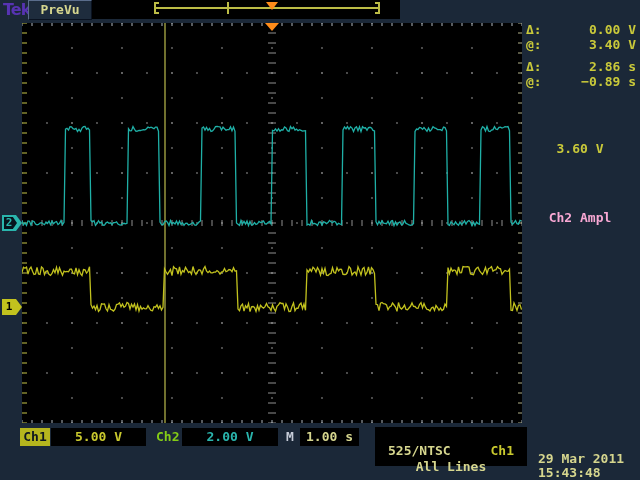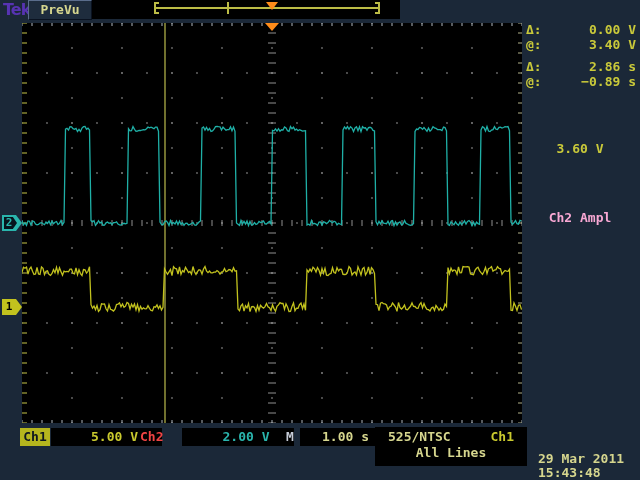--- a/index.html
+++ b/index.html
@@ -57,31 +57,31 @@
   #cur-row-0{top:22px;}
   #cur-row-1{top:37px;}
   #cur-row-2{top:59px;}
   #cur-row-3{top:74px;}
   .meas{left:522px;width:116px;text-align:center;font-size:13px;font-weight:bold;line-height:15px;}
   #meas-ch1{top:141px;color:#c9c93a;}
   #meas-ch2{top:210px;color:#f9a8d4;}
 
   
   .bbox{top:428px;height:18px;background:#000;font-size:13px;font-weight:bold;
-    text-align:center;line-height:18px;padding-left:16px;}
+    text-align:center;line-height:18px;}
   #ch1-tag{left:20px;top:428px;width:30px;height:18px;background:#b5b51e;color:#0e1620;
     font-size:13px;font-weight:bold;text-align:center;line-height:18px;}
   #ch1-scale{left:51px;width:95px;color:#c9c92e;}
-  #ch2-tag{left:140px;top:429px;color:#ef4444;font-size:13px;font-weight:bold;}
+  #ch2-tag{left:156px;top:429px;color:#84cc16;font-size:13px;font-weight:bold;}
   #ch2-scale{left:182px;width:96px;color:#2ab5ad;}
   #m-tag{left:286px;top:429px;color:#c6ccd8;font-size:13px;font-weight:bold;}
   #m-scale{left:300px;width:59px;color:#d6d68e;}
   #trig-box{left:375px;top:427px;width:152px;height:39px;background:#000;
     font-size:13px;font-weight:bold;color:#d6d68e;}
-  #trig-line1{display:flex;justify-content:space-between;padding:2px 13px 0 13px;}
+  #trig-line1{display:flex;justify-content:space-between;padding:16px 13px 0 13px;}
   #trig-source{color:#c9c92e;}
   #trig-line2{text-align:center;margin-top:1px;}
   #datetime{left:538px;top:452px;width:100px;font-size:13px;font-weight:bold;
     color:#d6d68e;line-height:14px;white-space:nowrap;}
 </style>
 </head>
 <body>
 
 <div class="abs" id="tek-logo">Tek</div>
 <div class="abs" id="prevu-box">PreVu</div>

